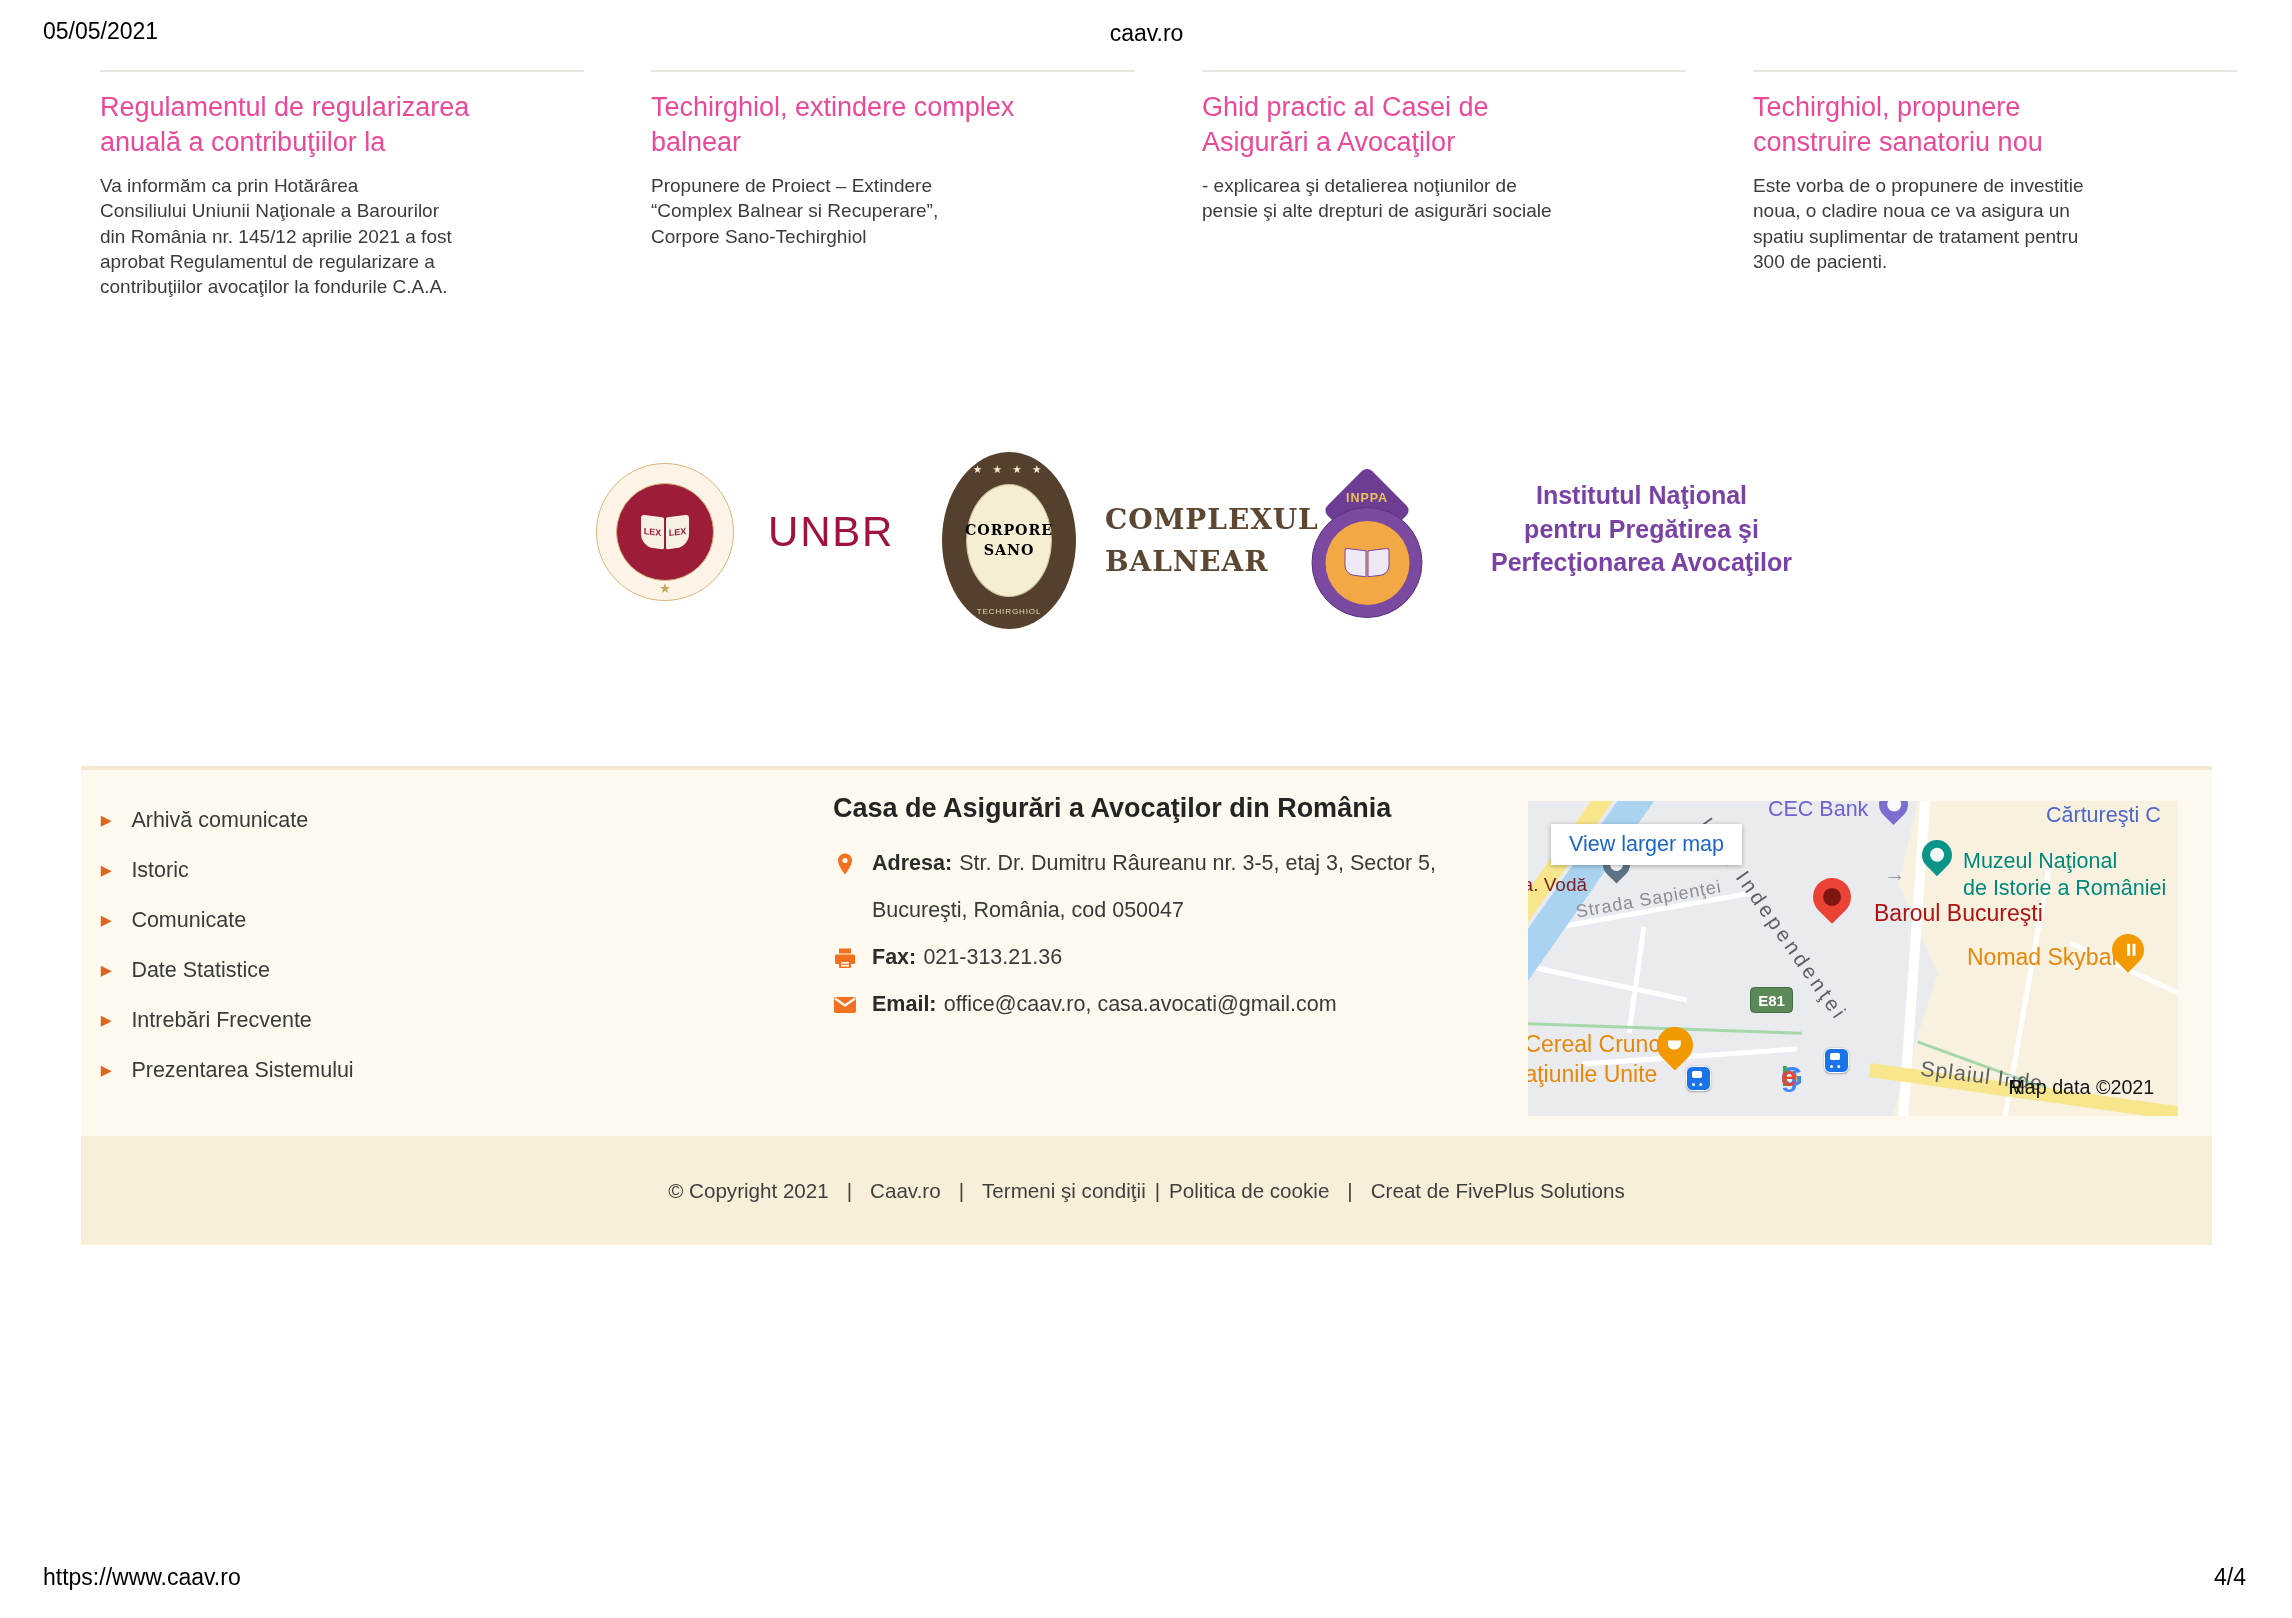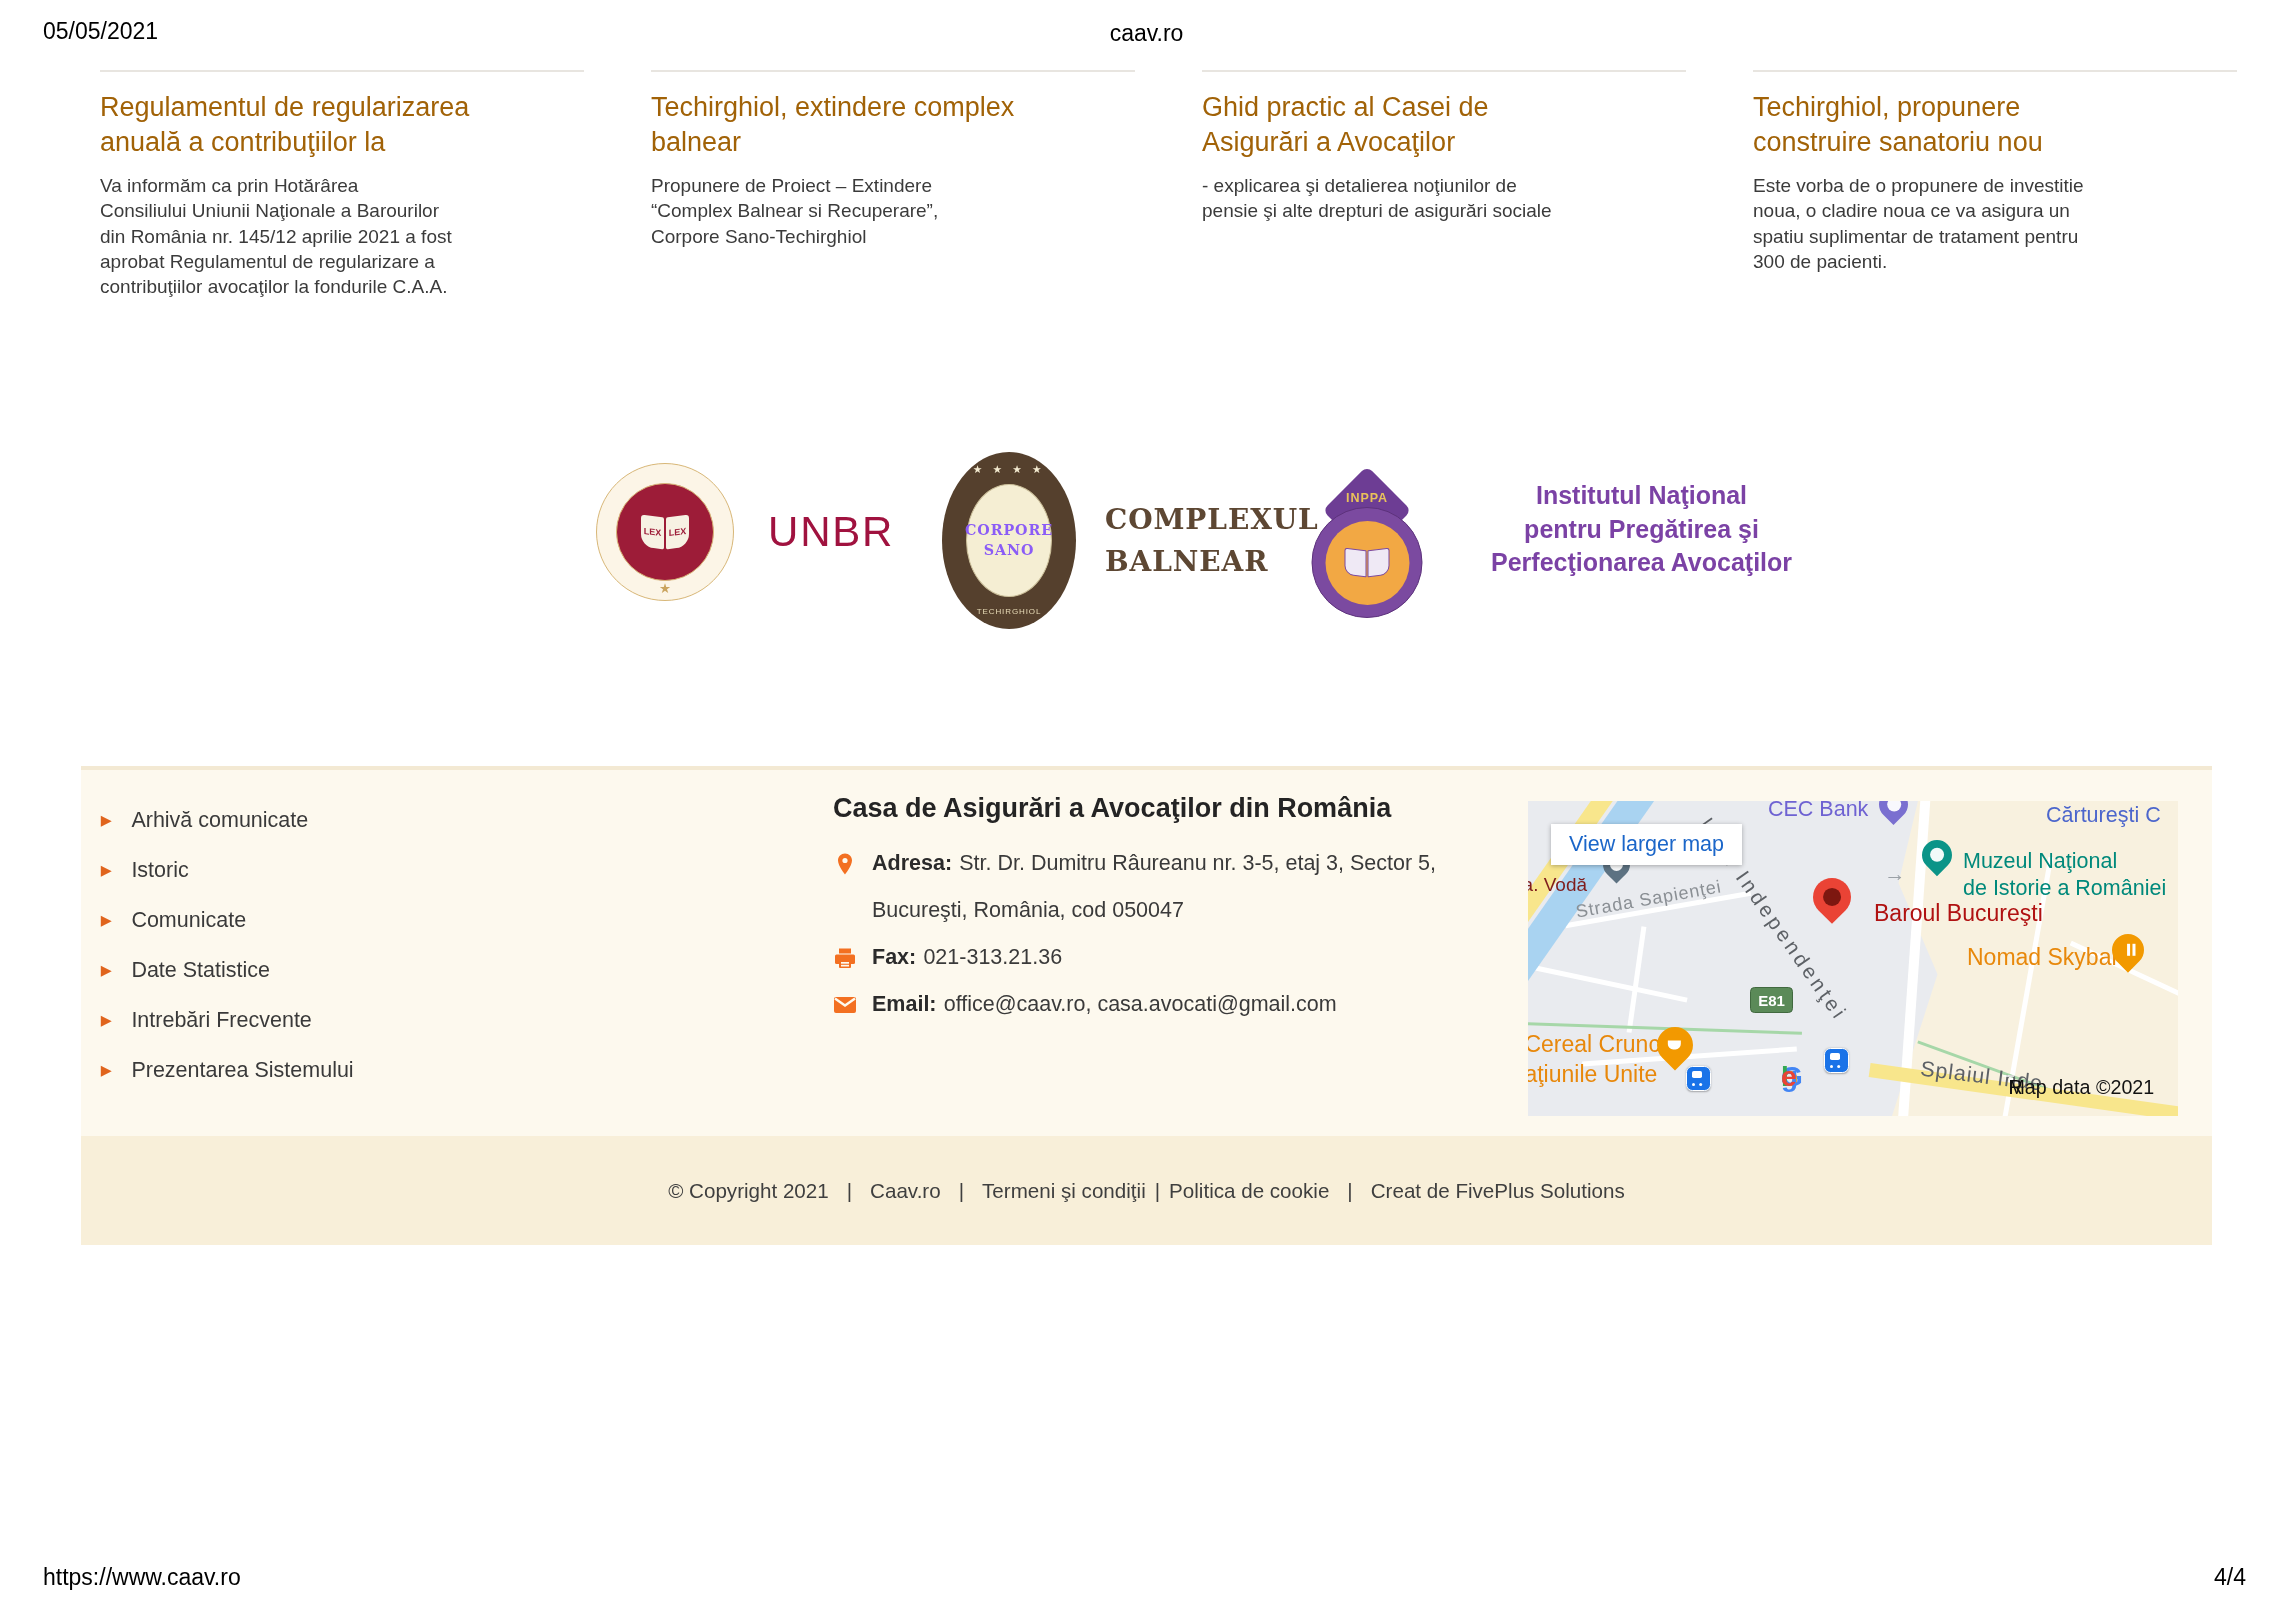--- a/index.html
+++ b/index.html
@@ -10,21 +10,21 @@
   .ph-date{position:absolute;left:43px;top:18px;font-size:23px;color:#000;}
   .ph-site{position:absolute;left:0;right:0;top:19.7px;text-align:center;font-size:23px;color:#000;}
   .pf-url{position:absolute;left:43px;top:1564px;font-size:23px;color:#000;}
   .pf-page{position:absolute;right:47px;top:1564px;font-size:23px;color:#000;}
 
   
   .articles{position:absolute;left:100px;top:70px;display:grid;
             grid-template-columns:repeat(4,484px);column-gap:67px;}
   .article{border-top:2.7px solid #e8e5e0;padding-top:9px;}
   .article h2{margin:9px 0 14.3px;font-size:27px;line-height:1.28;font-weight:400;
-              color:#a16207;white-space:pre-line;}
+              color:#ec4899;white-space:pre-line;}
   .article p{margin:0;font-size:19px;line-height:1.32;color:#3b3b3b;white-space:pre-line;}
 
   
   .logos{position:absolute;left:0;top:452px;width:2293px;height:206px;}
   .unbr{position:absolute;left:596px;top:10.7px;display:flex;align-items:center;gap:34px;}
   .unbr-seal{width:136px;height:136px;border-radius:50%;background:#fcf5e7;
              border:1.8px solid #d8b778;position:relative;}
   .unbr-core{position:absolute;inset:19px;border-radius:50%;background:#9d1c38;
              border:1.8px solid #d8b778;display:flex;align-items:center;justify-content:center;gap:2.7px;}
   .book-half{width:23px;height:32px;background:#f7f1e3;display:flex;align-items:center;
@@ -35,21 +35,21 @@
              color:#caa45f;font-size:13.4px;}
   .unbr-abbr{font-size:42px;font-weight:normal;color:#a0123f;letter-spacing:1.8px;}
 
   .corpore{position:absolute;left:942px;top:0;display:flex;align-items:center;gap:29px;}
   .corpore-seal{width:134px;height:177px;position:relative;background:#55402d;border-radius:50%;
                 display:flex;align-items:center;justify-content:center;}
   .corpore-stars{position:absolute;top:10.7px;left:50%;transform:translateX(-50%);
                  color:#f3ead0;font-size:10.7px;white-space:nowrap;letter-spacing:3.6px;}
   .corpore-inner{width:84px;height:111px;border-radius:50%;background:#f5eed3;border:0.9px solid #cbbf9a;
                  display:flex;align-items:center;justify-content:center;text-align:center;
-                 font-family:"DejaVu Serif",serif;font-weight:bold;font-size:14.3px;color:#8b5cf6;
+                 font-family:"DejaVu Serif",serif;font-weight:bold;font-size:14.3px;color:#000000;
                  line-height:1.35;letter-spacing:0.9px;white-space:pre-line;}
   .corpore-bottom{position:absolute;bottom:13.4px;left:50%;transform:translateX(-50%);
                   color:#e8dcb8;font-size:8px;letter-spacing:0.9px;}
   .corpore-label{font-family:"DejaVu Serif",serif;font-weight:bold;font-size:28px;color:#5d4733;
                  line-height:1.5;letter-spacing:0.9px;white-space:pre-line;}
 
   .inppa{position:absolute;left:1300px;top:7.2px;display:flex;align-items:flex-start;gap:57px;}
   .inppa-logo{width:134px;height:159px;position:relative;}
   .inppa-cap{position:absolute;left:50%;top:19.7px;width:63px;height:63px;background:#6d3d94;
              border-radius:7.2px;transform:translateX(-50%) rotate(45deg);}

